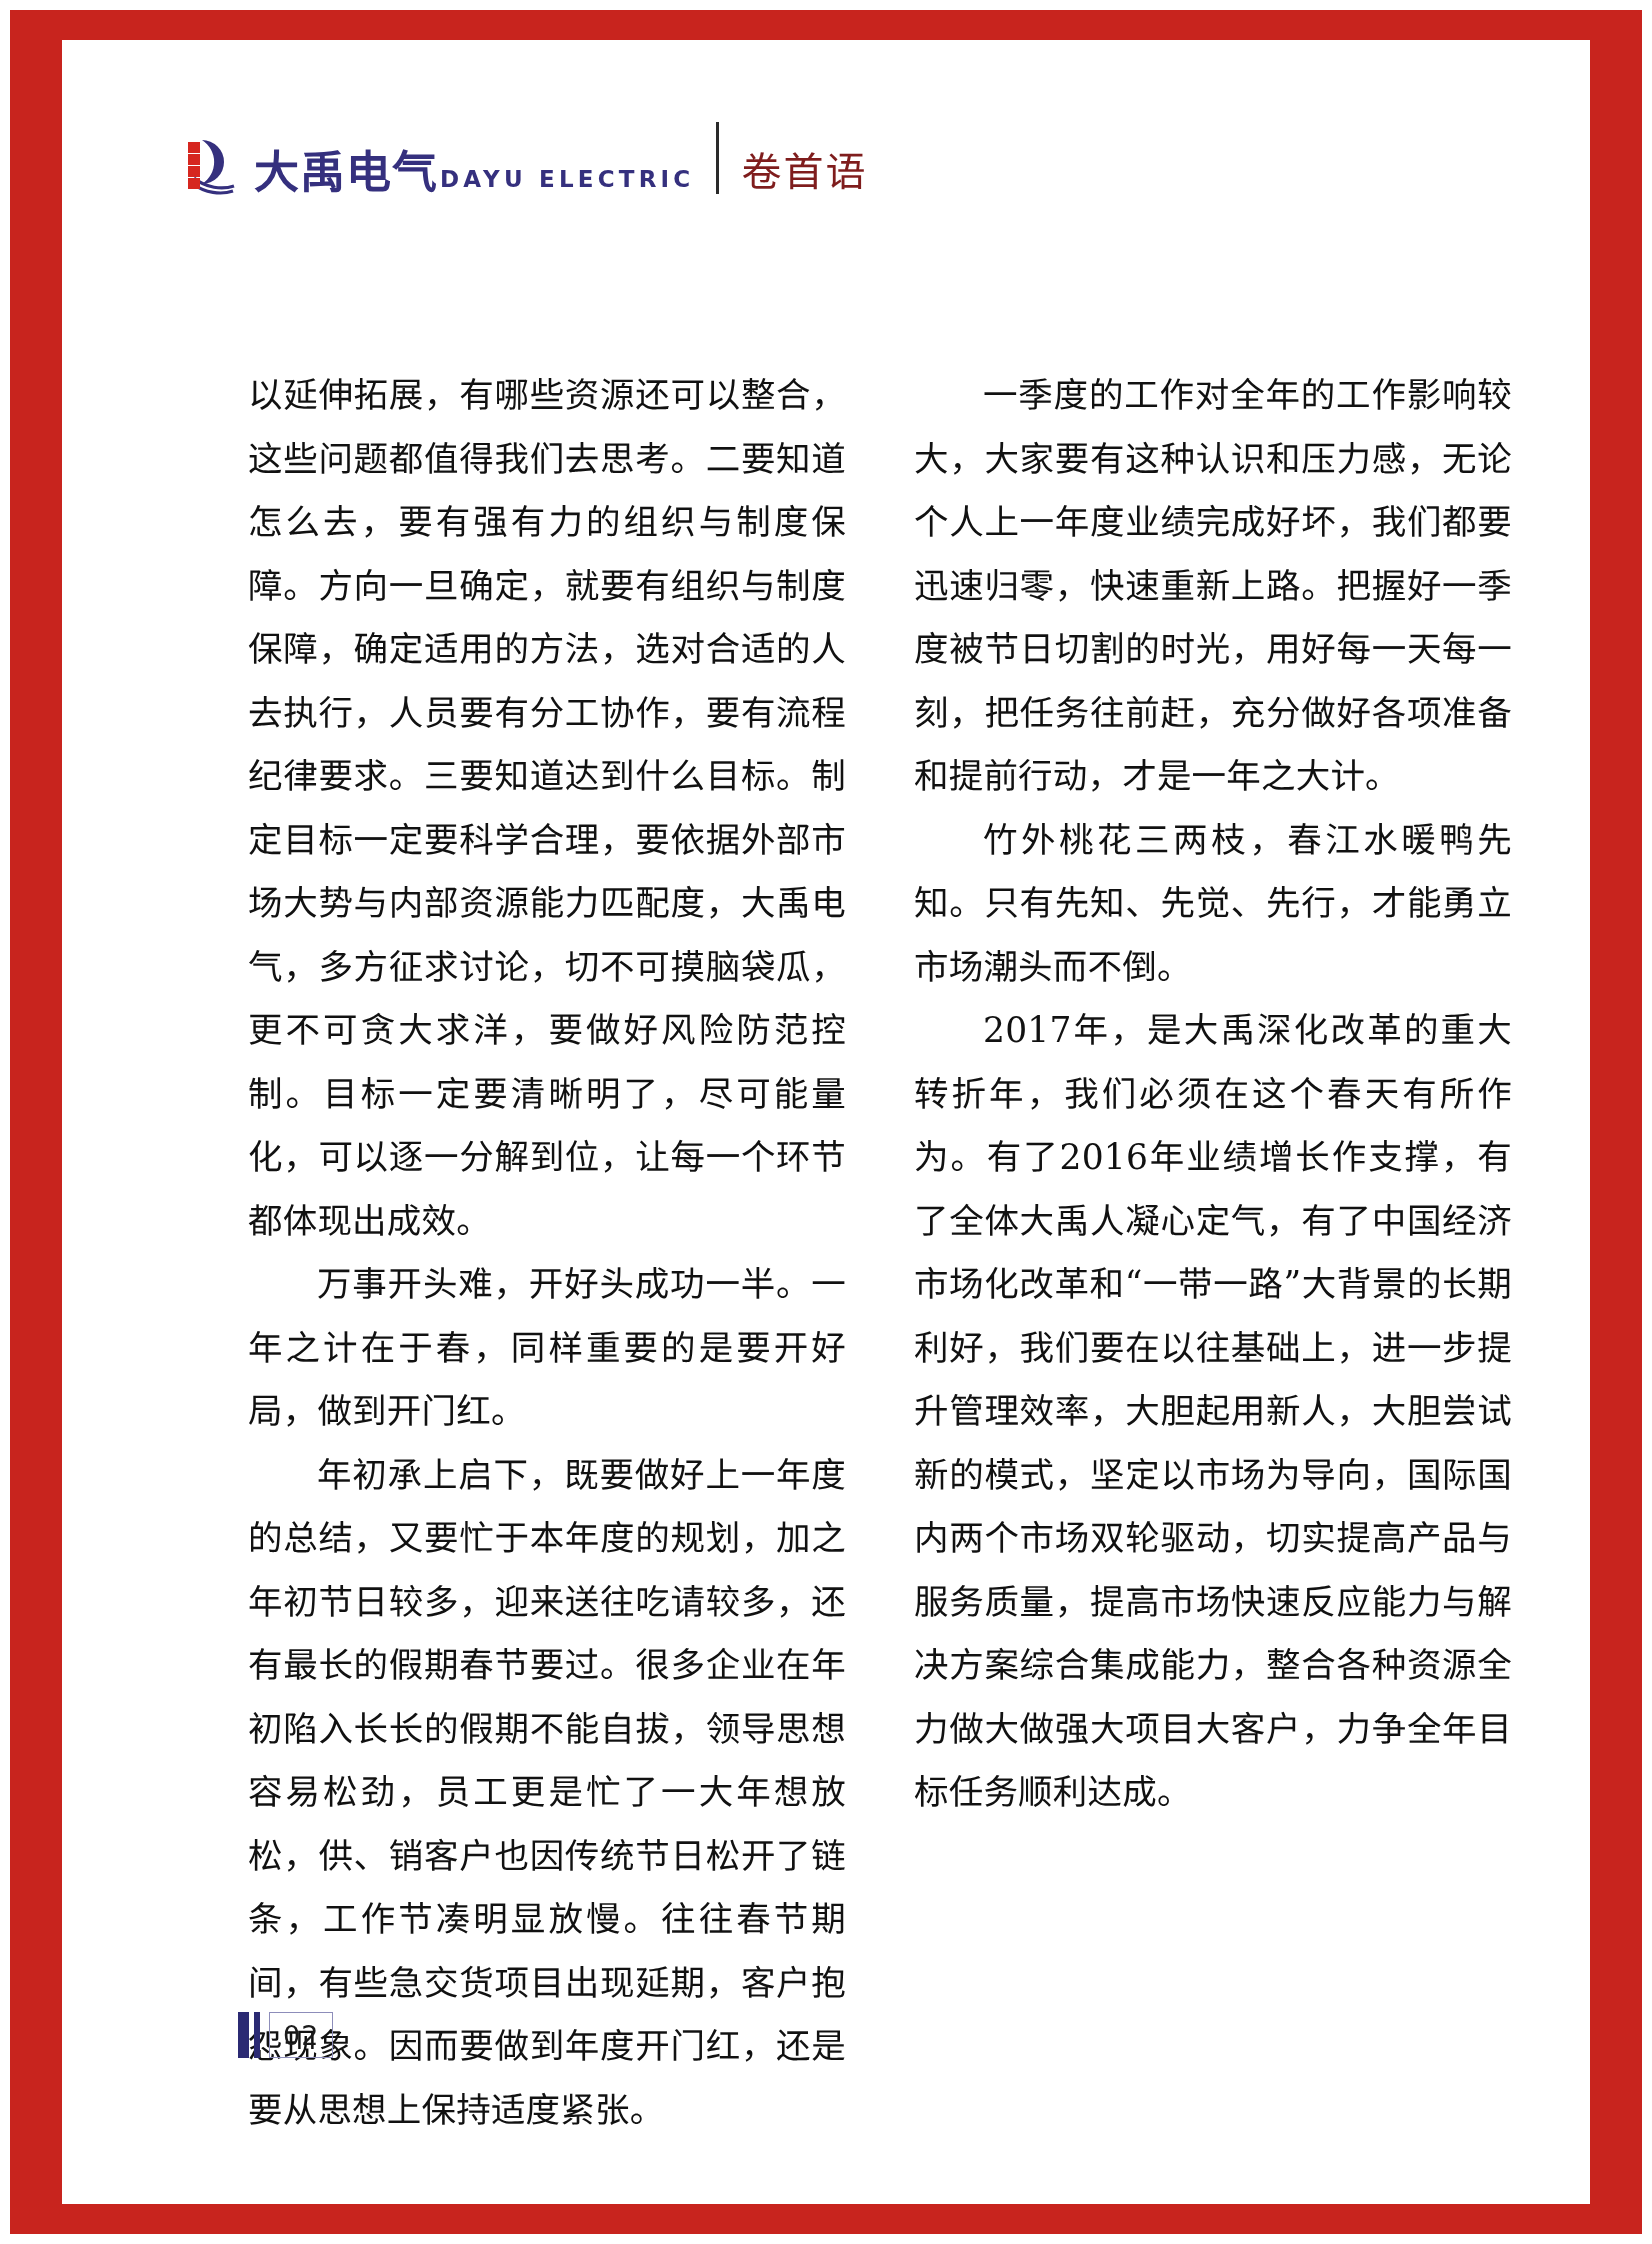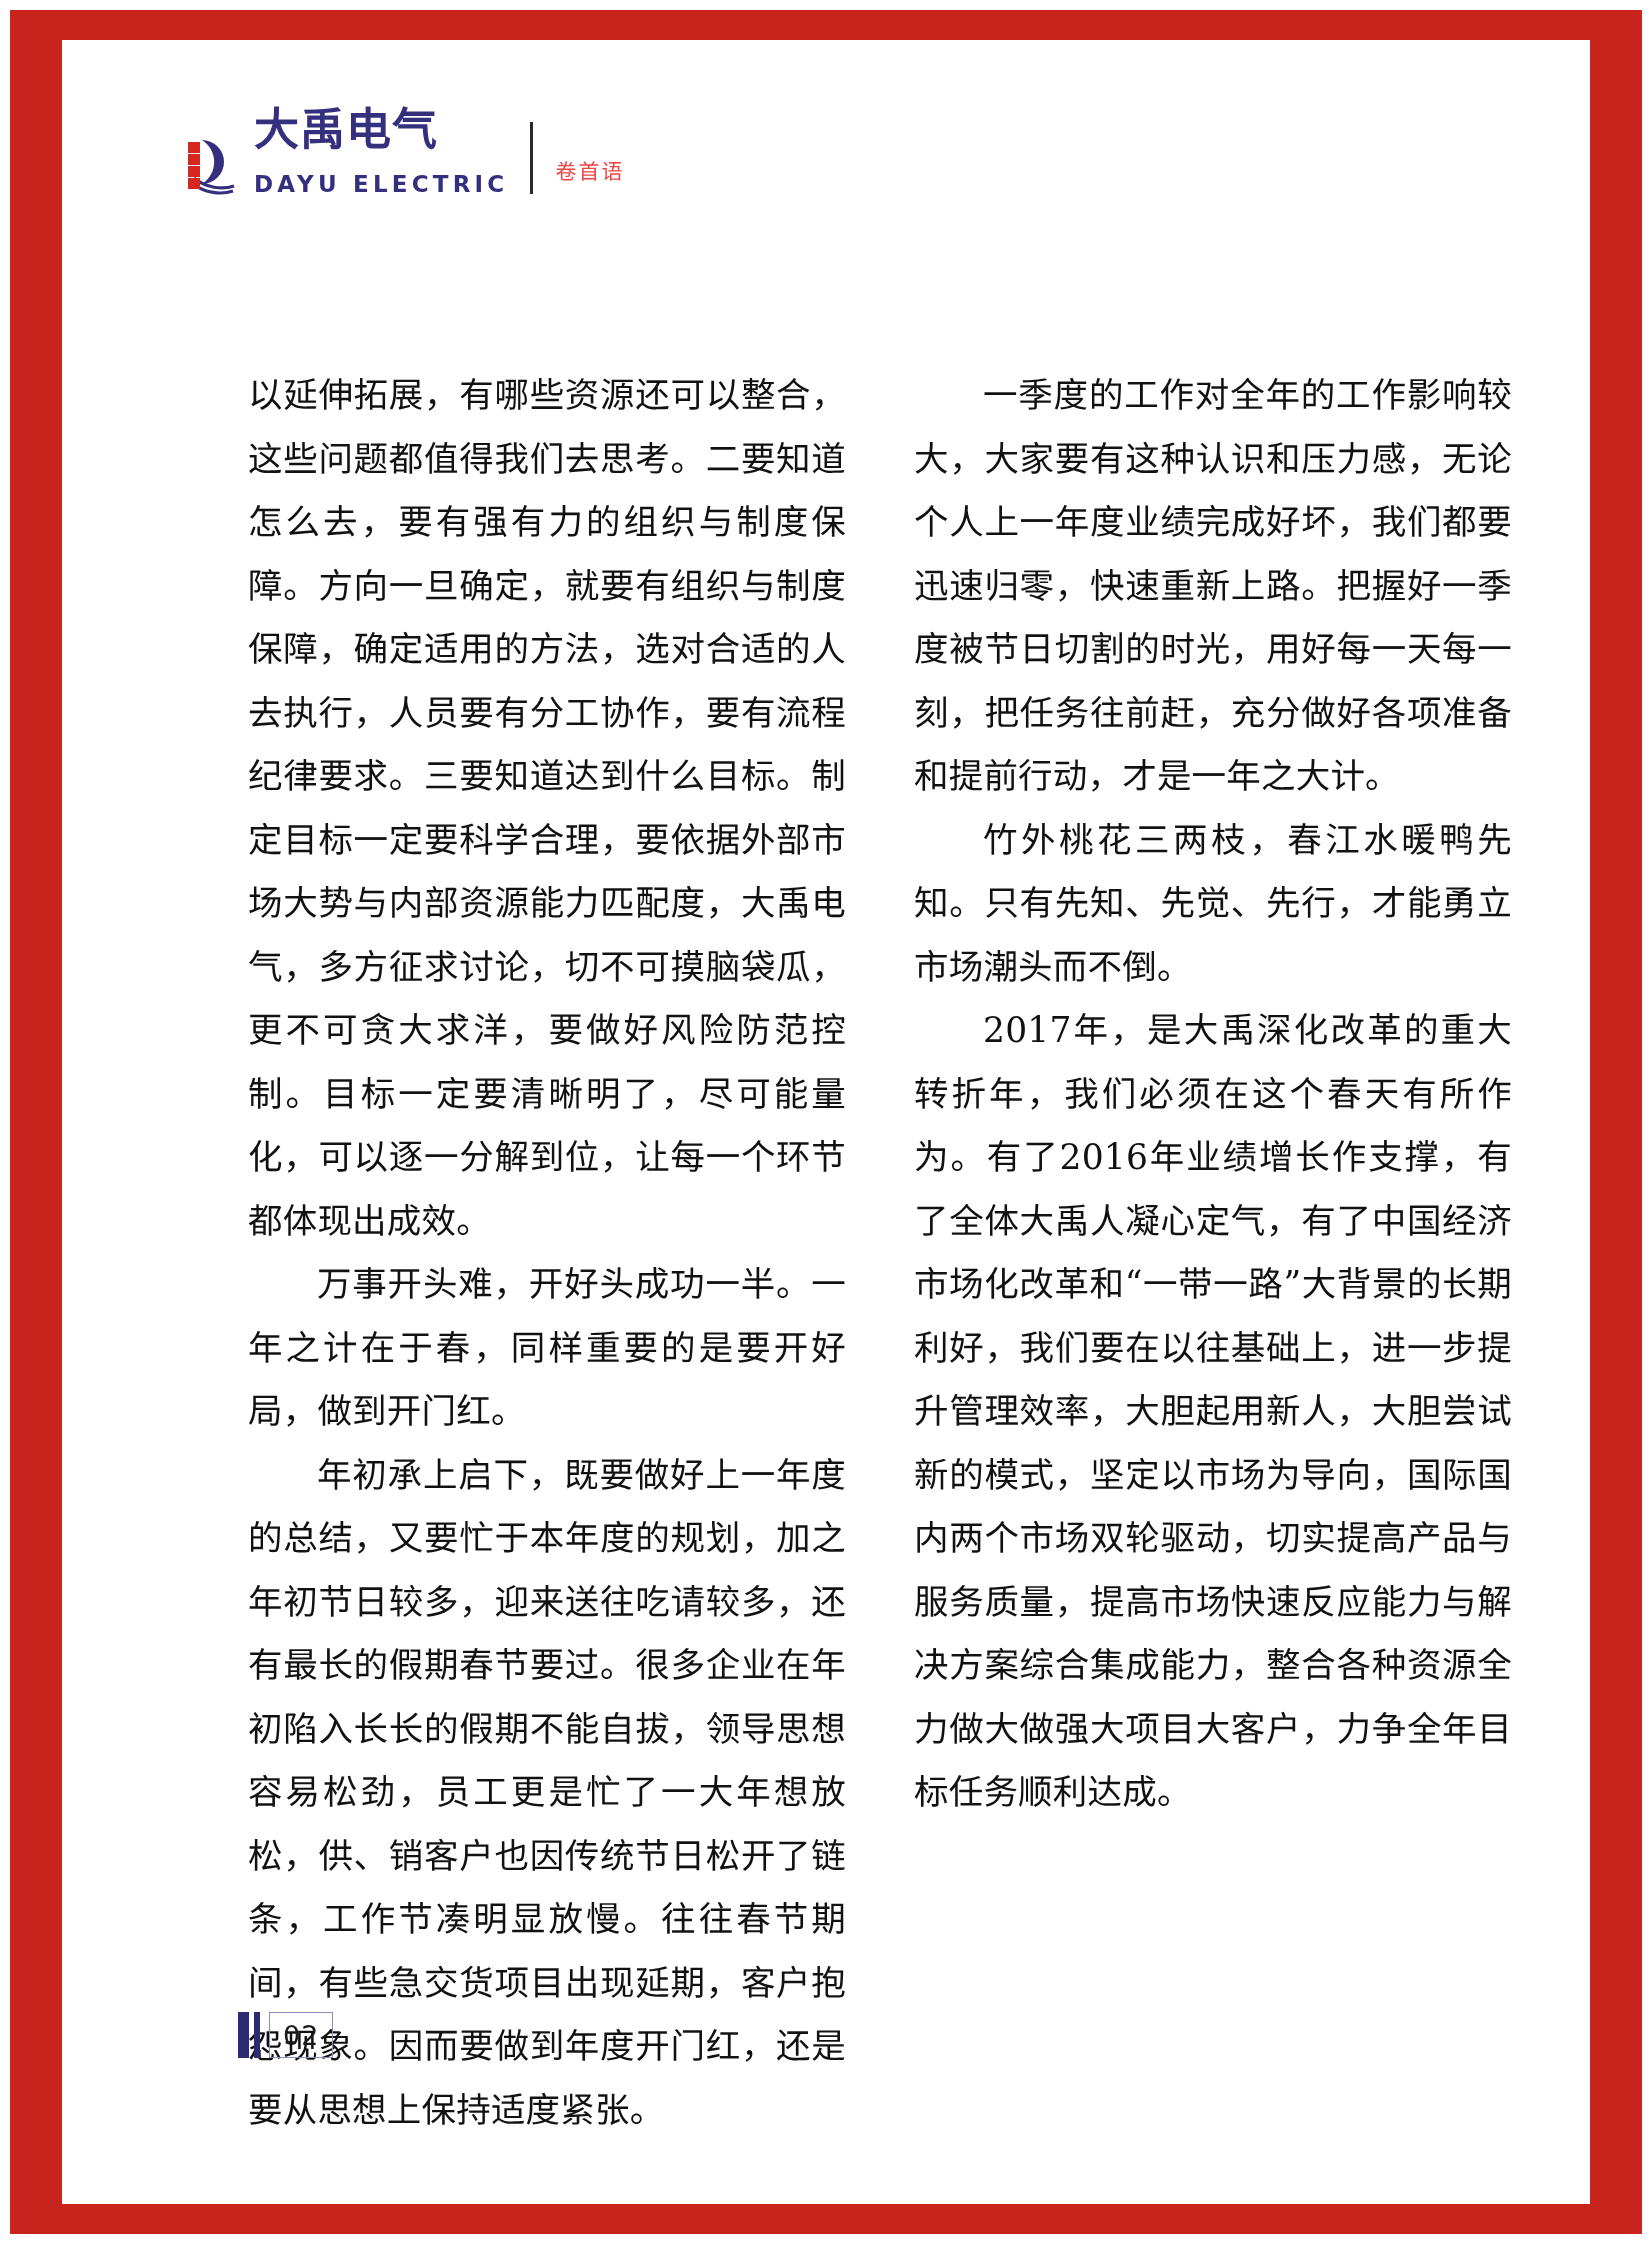--- a/index.html
+++ b/index.html
@@ -39,21 +39,21 @@
     height:78px;
     display:flex;align-items:flex-end;
   }
   .logo-block{display:flex;align-items:flex-end;gap:10px;}
   .logo-mark{
     position:relative;
     width:62px;height:62px;
     flex:0 0 62px;
   }
   .logo-mark svg{display:block;width:62px;height:62px;}
-  .logo-words{display:flex;flex-direction:column;gap:2px;}
+  .logo-words{display:flex;flex-direction:row;gap:2px;}
   .logo-cn{
     font-family:"DejaVu Sans","Liberation Sans",sans-serif;
     font-weight:bold;
     font-size:45px;
     line-height:46px;
     letter-spacing:1px;
     color:#35307e;
     white-space:nowrap;
   }
   .logo-en{
@@ -67,23 +67,23 @@
     margin-top:17px;
   }
   .masthead-rule{
     width:3px;height:72px;
     background:#2a2a2a;
     margin:0 22px 2px 22px;
     flex:0 0 3px;
   }
   .masthead-section{
     font-family:"DejaVu Sans","Liberation Sans",sans-serif;
-    font-size:21px;
+    font-size:40px;
     line-height:36px;
-    color:#ef4444;
+    color:#7f1d1d;
     letter-spacing:2px;
     white-space:nowrap;
     padding-bottom:6px;
   }
 
   
   .columns{
     position:absolute;
     left:186px;top:324px;
     width:1264px;

